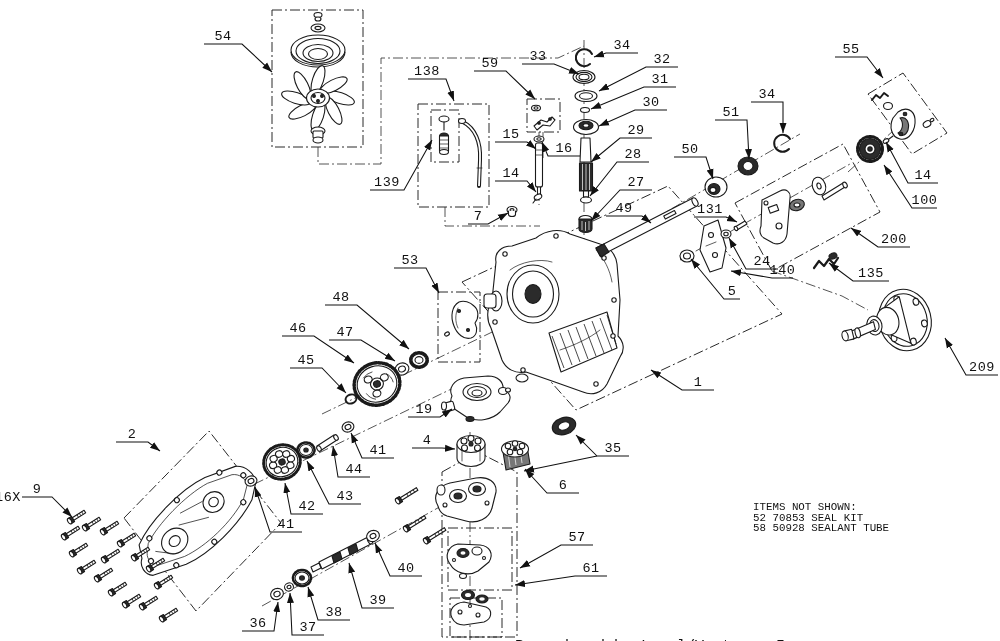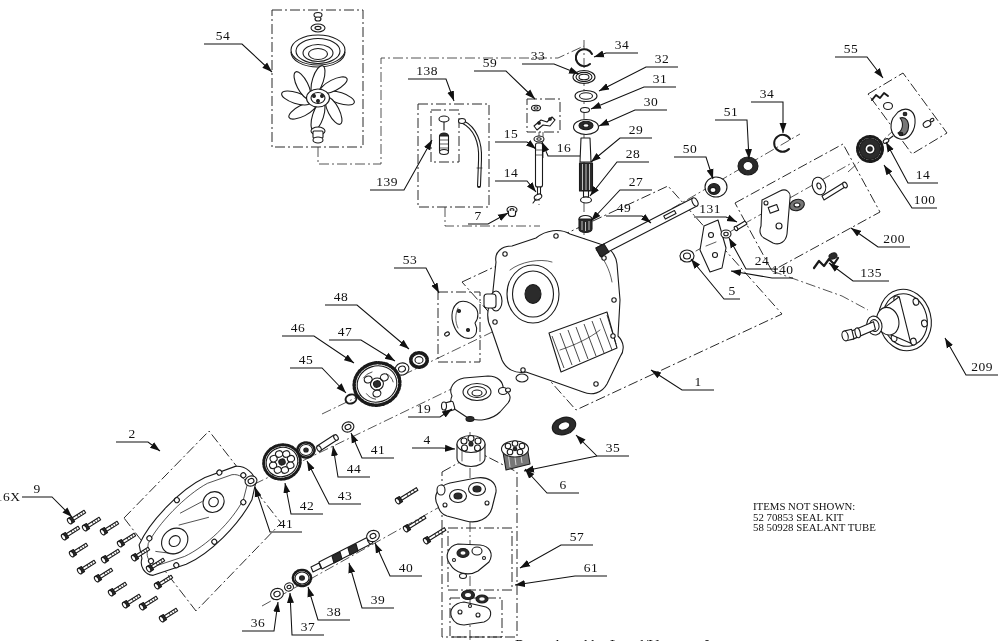--- a/index.html
+++ b/index.html
@@ -1,17 +1,17 @@
 <!DOCTYPE html>
 <html><head>
 <meta charset="utf-8">
 <style>
   html,body{margin:0;padding:0;background:#fff;}
   #stage{position:relative;width:1000px;height:641px;background:#fff;overflow:hidden;
-         font-family:Liberation Serif, serif;}
+         font-family:Liberation Mono, monospace;}
   svg{display:block}
   .part{stroke:#1a1a1a;stroke-width:1.1;fill:#fff;stroke-linejoin:round;stroke-linecap:round;}
   .thin{stroke-width:.7}
   .dark{fill:#2b2b2b}
   .mid{fill:#777}
   .nofill{fill:none}
   .cl{stroke:#2a2a2a;stroke-width:.8;fill:none;stroke-dasharray:10 3 2 3;}
   .bx{stroke:#2a2a2a;stroke-width:1;fill:none;stroke-dasharray:10 3 2 3;}
   .lead{stroke:#111;stroke-width:1.05;fill:none;}
   .lbl{font-size:13.5px;fill:#111;letter-spacing:.5px;}

